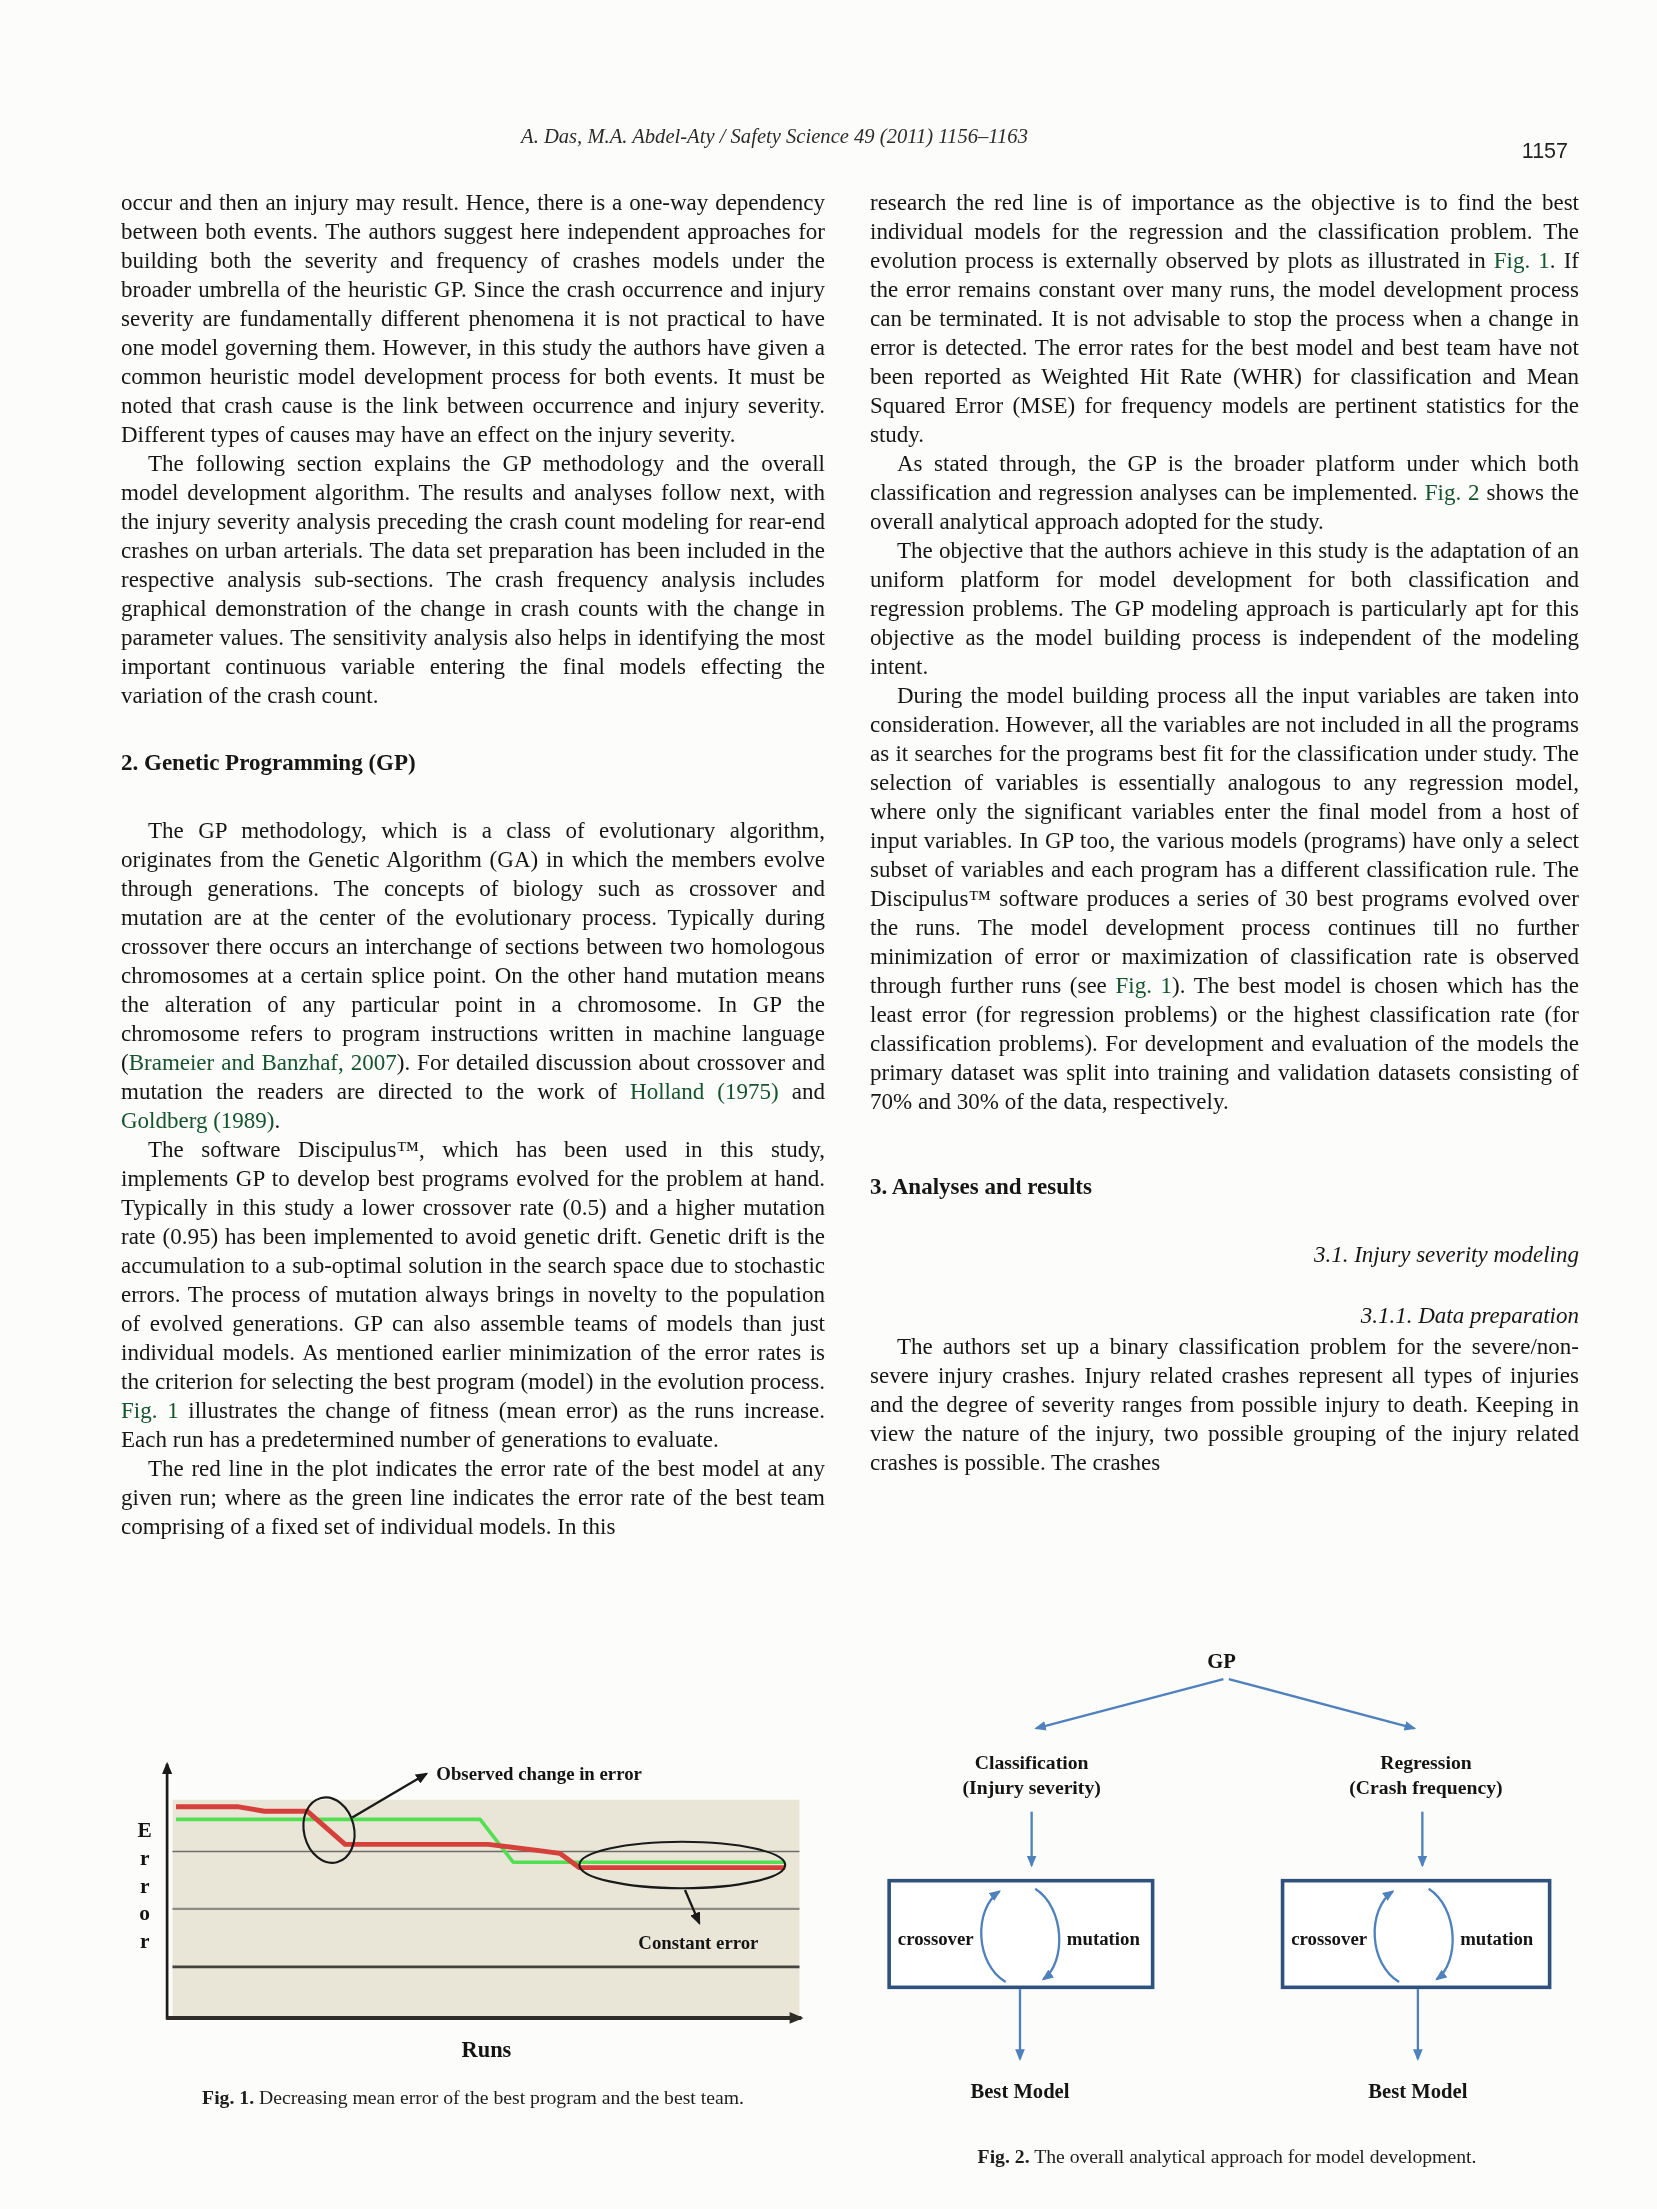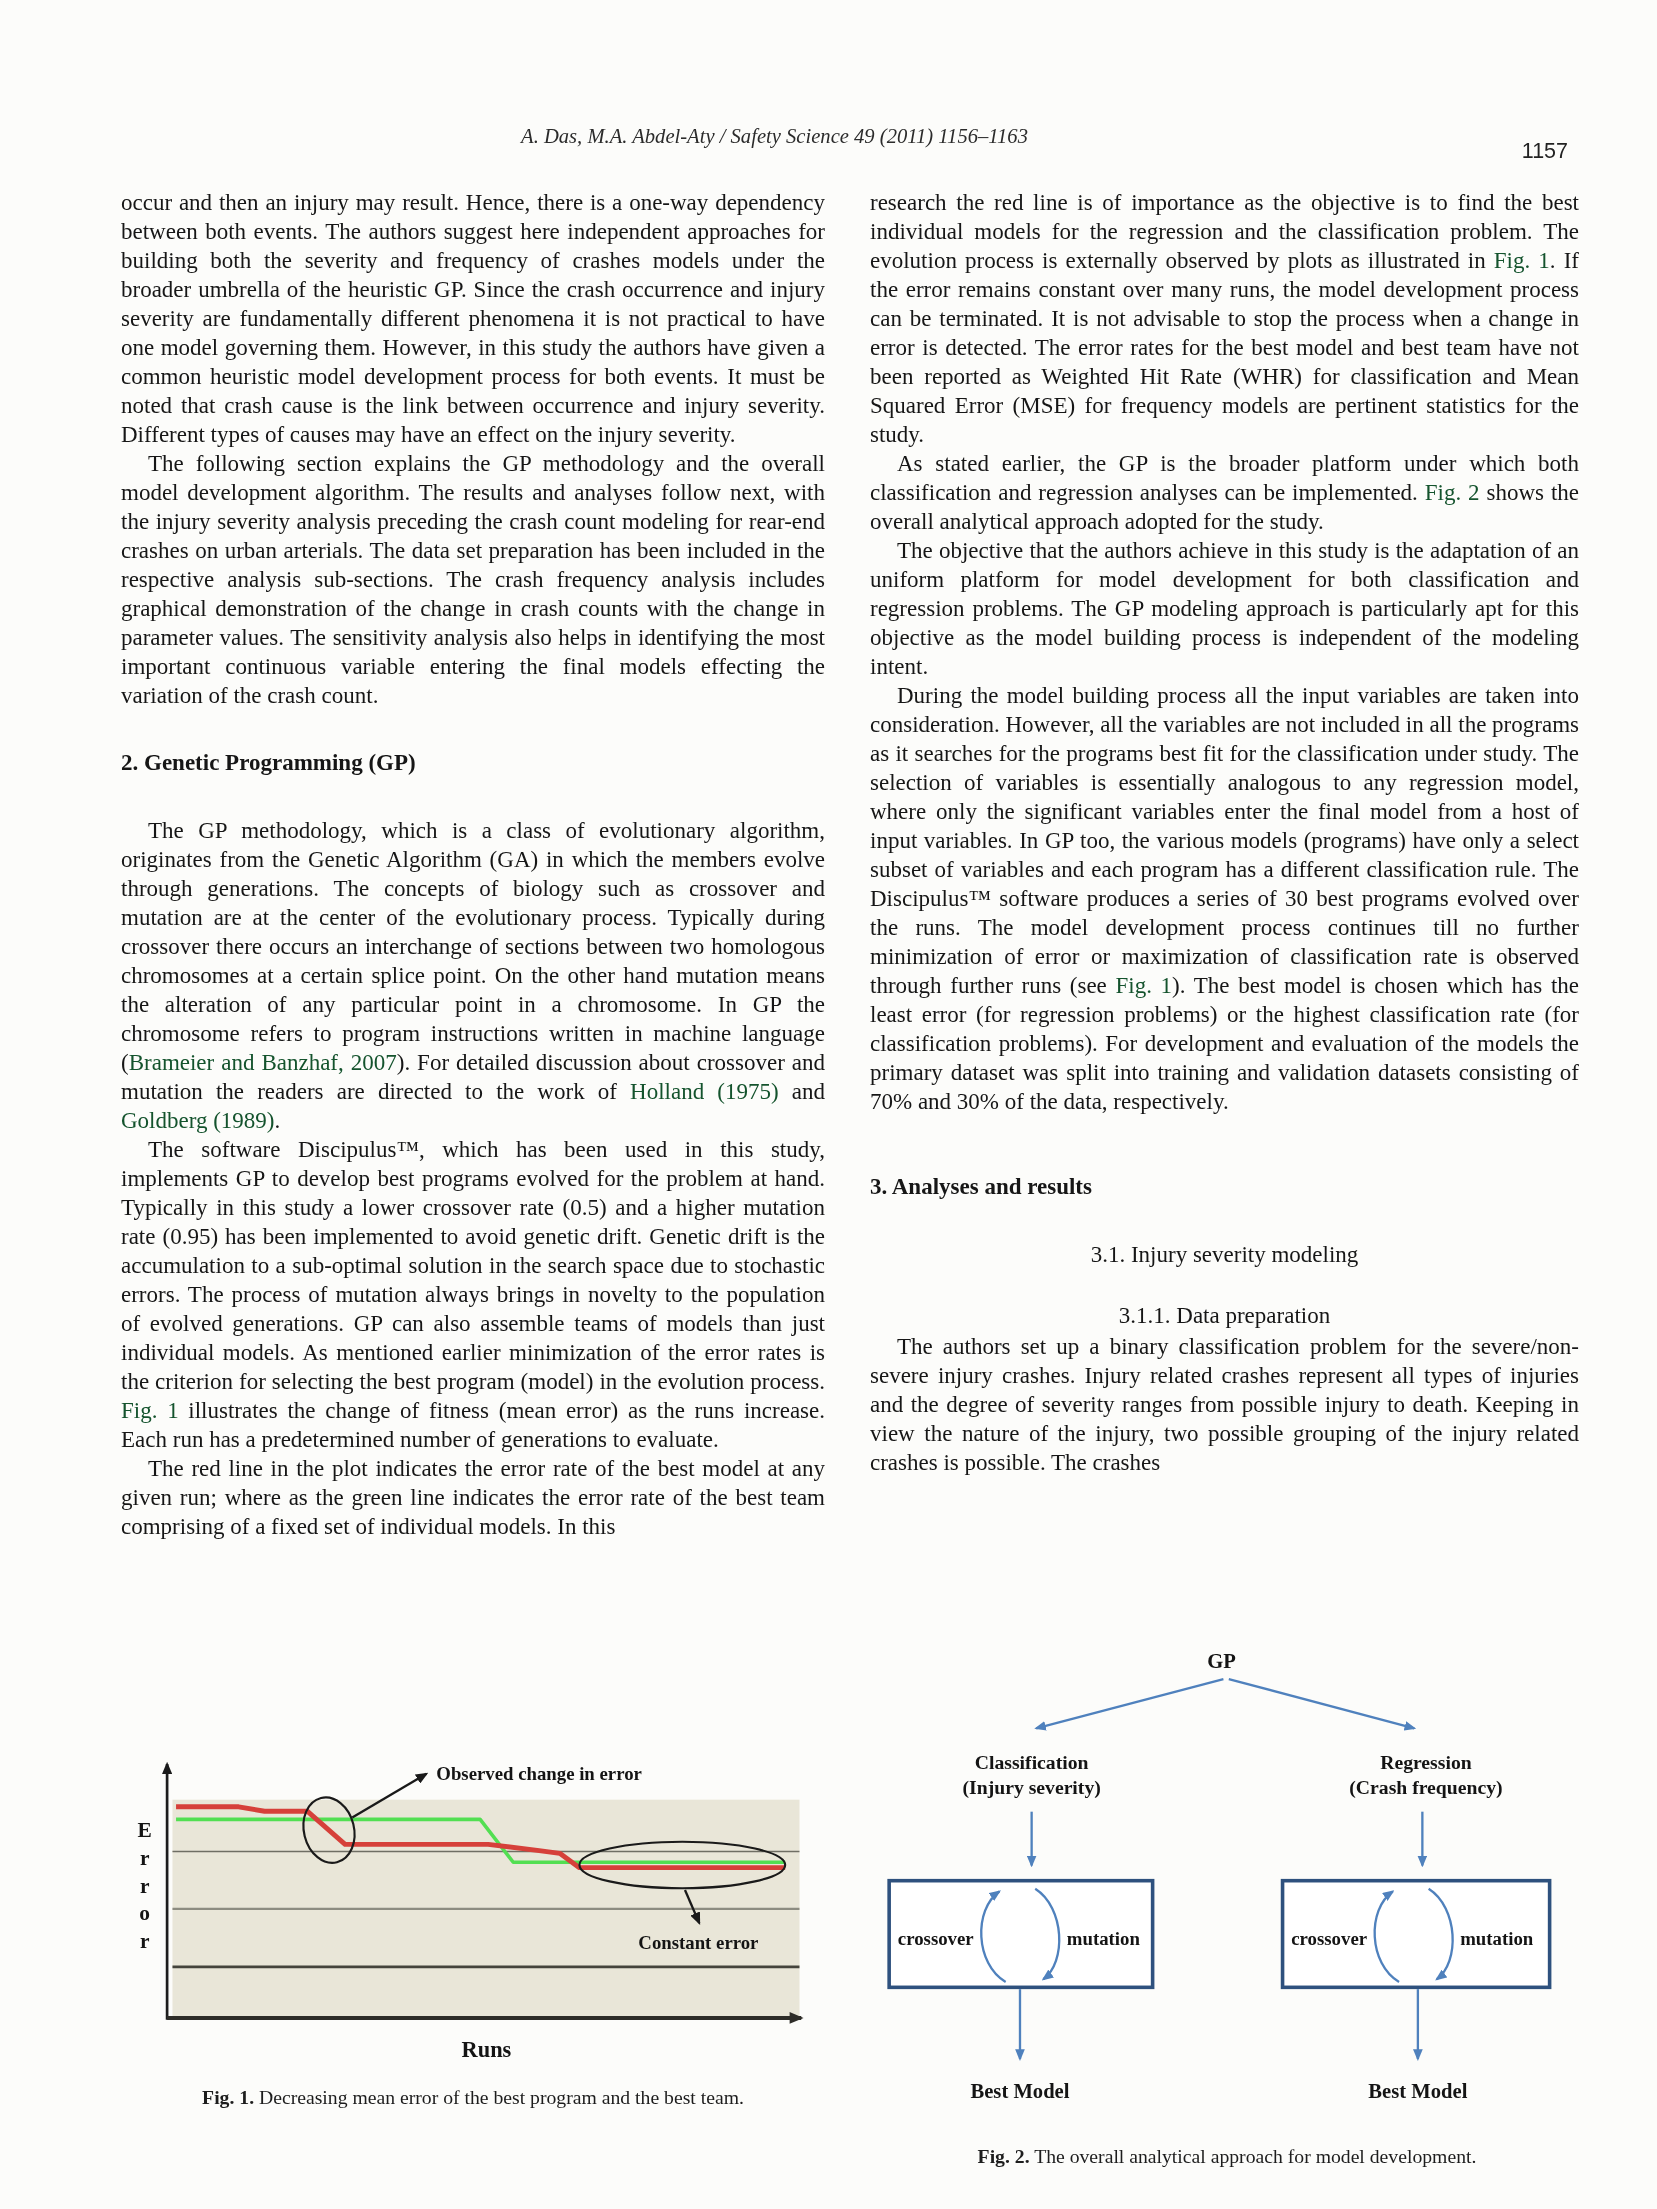--- a/index.html
+++ b/index.html
@@ -22,21 +22,21 @@
   .col-left{left:121px;width:704px;}
   .col-right{left:870px;width:709px;}
   .para{margin:0;text-indent:27px;}
   .para.noindent{text-indent:0;}
   .cite{color:#14532d;}
   h2.sec{
     font-size:23px;margin:38px 0 39px 0;text-indent:0;text-align:left;font-weight:bold;
   }
   h2.sec-right{margin:56px 0 0 0;}
   h3.subsec{
-    font-size:23px;font-weight:normal;text-align:center;
+    font-size:23px;font-weight:normal;font-style:italic;text-align:right;
     margin:39px 0 0 0;text-indent:0;
   }
   h3.subsubsec{margin:32px 0 1.8px 0;}
   .figure{position:absolute;}
   .fig1{left:121px;top:1746px;width:704px;}
   .fig2{left:873px;top:1645px;width:708px;}
   .caption{
     text-align:center;font-size:19.7px;line-height:24px;color:#1d1d1d;
   }
   .caption .cap-label{font-weight:bold;}
@@ -56,21 +56,21 @@
     <p class="para noindent"><span>occur and then an injury may result. Hence, there is a one-way dependency between both events. The authors suggest here independent approaches for building both the severity and frequency of crashes models under the broader umbrella of the heuristic GP. Since the crash occurrence and injury severity are fundamentally different phenomena it is not practical to have one model governing them. However, in this study the authors have given a common heuristic model development process for both events. It must be noted that crash cause is the link between occurrence and injury severity. Different types of causes may have an effect on the injury severity.</span></p>
     <p class="para"><span>The following section explains the GP methodology and the overall model development algorithm. The results and analyses follow next, with the injury severity analysis preceding the crash count modeling for rear-end crashes on urban arterials. The data set preparation has been included in the respective analysis sub-sections. The crash frequency analysis includes graphical demonstration of the change in crash counts with the change in parameter values. The sensitivity analysis also helps in identifying the most important continuous variable entering the final models effecting the variation of the crash count.</span></p>
     <h2 class="sec">2. Genetic Programming (GP)</h2>
     <p class="para"><span>The GP methodology, which is a class of evolutionary algorithm, originates from the Genetic Algorithm (GA) in which the members evolve through generations. The concepts of biology such as crossover and mutation are at the center of the evolutionary process. Typically during crossover there occurs an interchange of sections between two homologous chromosomes at a certain splice point. On the other hand mutation means the alteration of any particular point in a chromosome. In GP the chromosome refers to program instructions written in machine language (</span><span class="cite">Brameier and Banzhaf, 2007</span><span>). For detailed discussion about crossover and mutation the readers are directed to the work of </span><span class="cite">Holland (1975)</span><span> and </span><span class="cite">Goldberg (1989)</span><span>.</span></p>
     <p class="para"><span>The software Discipulus™, which has been used in this study, implements GP to develop best programs evolved for the problem at hand. Typically in this study a lower crossover rate (0.5) and a higher mutation rate (0.95) has been implemented to avoid genetic drift. Genetic drift is the accumulation to a sub-optimal solution in the search space due to stochastic errors. The process of mutation always brings in novelty to the population of evolved generations. GP can also assemble teams of models than just individual models. As mentioned earlier minimization of the error rates is the criterion for selecting the best program (model) in the evolution process. </span><span class="cite">Fig. 1</span><span> illustrates the change of fitness (mean error) as the runs increase. Each run has a predetermined number of generations to evaluate.</span></p>
     <p class="para"><span>The red line in the plot indicates the error rate of the best model at any given run; where as the green line indicates the error rate of the best team comprising of a fixed set of individual models. In this</span></p>
   </div>
 
   <div class="col col-right">
     <p class="para noindent"><span>research the red line is of importance as the objective is to find the best individual models for the regression and the classification problem. The evolution process is externally observed by plots as illustrated in </span><span class="cite">Fig. 1</span><span>. If the error remains constant over many runs, the model development process can be terminated. It is not advisable to stop the process when a change in error is detected. The error rates for the best model and best team have not been reported as Weighted Hit Rate (WHR) for classification and Mean Squared Error (MSE) for frequency models are pertinent statistics for the study.</span></p>
-    <p class="para"><span>As stated earlier, the GP is the broader platform under which both classification and regression analyses can be implemented. </span><span class="cite">Fig. 2</span><span> shows the overall analytical approach adopted for the study.</span></p>
+    <p class="para"><span>As stated through, the GP is the broader platform under which both classification and regression analyses can be implemented. </span><span class="cite">Fig. 2</span><span> shows the overall analytical approach adopted for the study.</span></p>
     <p class="para"><span>The objective that the authors achieve in this study is the adaptation of an uniform platform for model development for both classification and regression problems. The GP modeling approach is particularly apt for this objective as the model building process is independent of the modeling intent.</span></p>
     <p class="para"><span>During the model building process all the input variables are taken into consideration. However, all the variables are not included in all the programs as it searches for the programs best fit for the classification under study. The selection of variables is essentially analogous to any regression model, where only the significant variables enter the final model from a host of input variables. In GP too, the various models (programs) have only a select subset of variables and each program has a different classification rule. The Discipulus™ software produces a series of 30 best programs evolved over the runs. The model development process continues till no further minimization of error or maximization of classification rate is observed through further runs (see </span><span class="cite">Fig. 1</span><span>). The best model is chosen which has the least error (for regression problems) or the highest classification rate (for classification problems). For development and evaluation of the models the primary dataset was split into training and validation datasets consisting of 70% and 30% of the data, respectively.</span></p>
     <h2 class="sec sec-right">3. Analyses and results</h2>
     <h3 class="subsec">3.1. Injury severity modeling</h3>
     <h3 class="subsec subsubsec">3.1.1. Data preparation</h3>
     <p class="para"><span>The authors set up a binary classification problem for the severe/non-severe injury crashes. Injury related crashes represent all types of injuries and the degree of severity ranges from possible injury to death. Keeping in view the nature of the injury, two possible grouping of the injury related crashes is possible. The crashes</span></p>
   </div>
 
   <div class="figure fig1">
     <svg width="704" height="322" viewBox="0 0 786 360">

